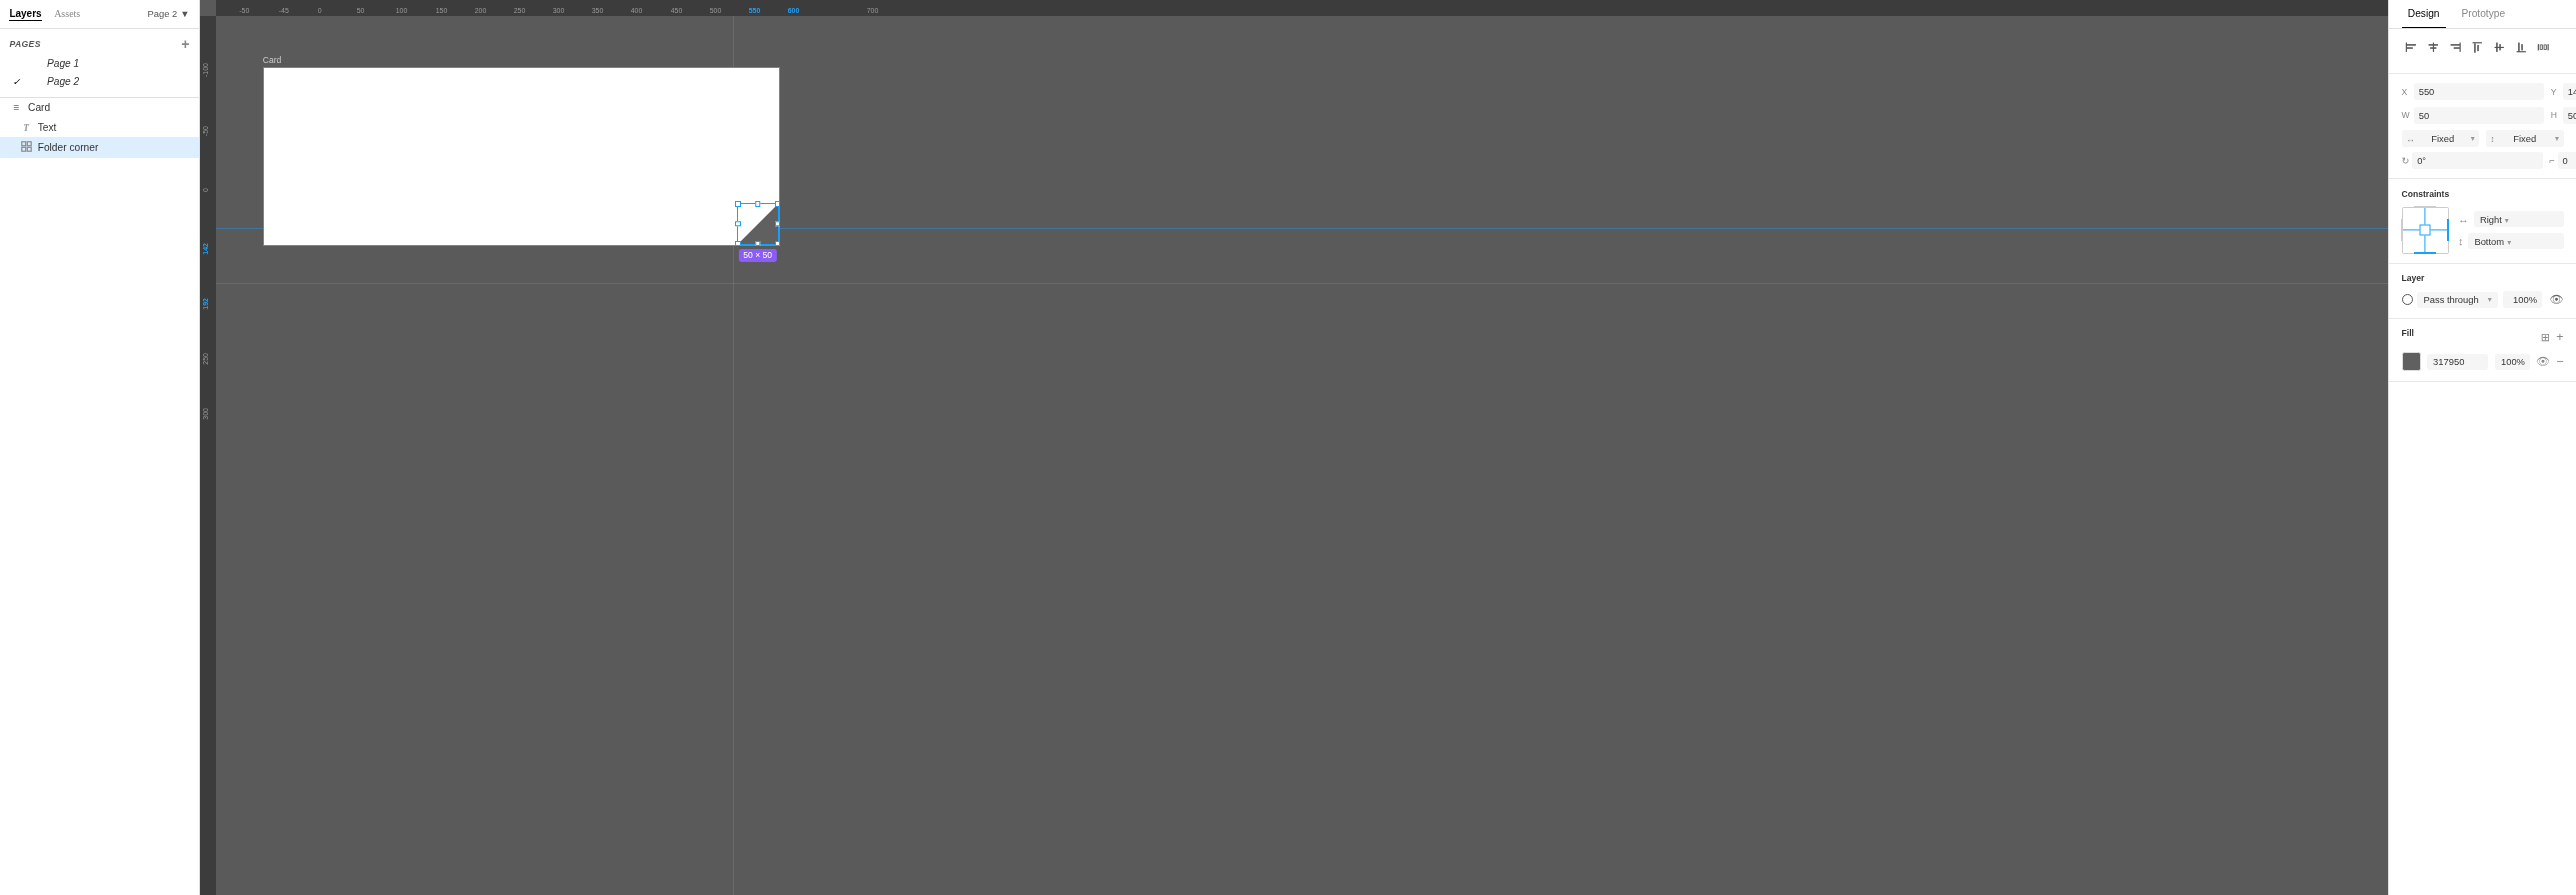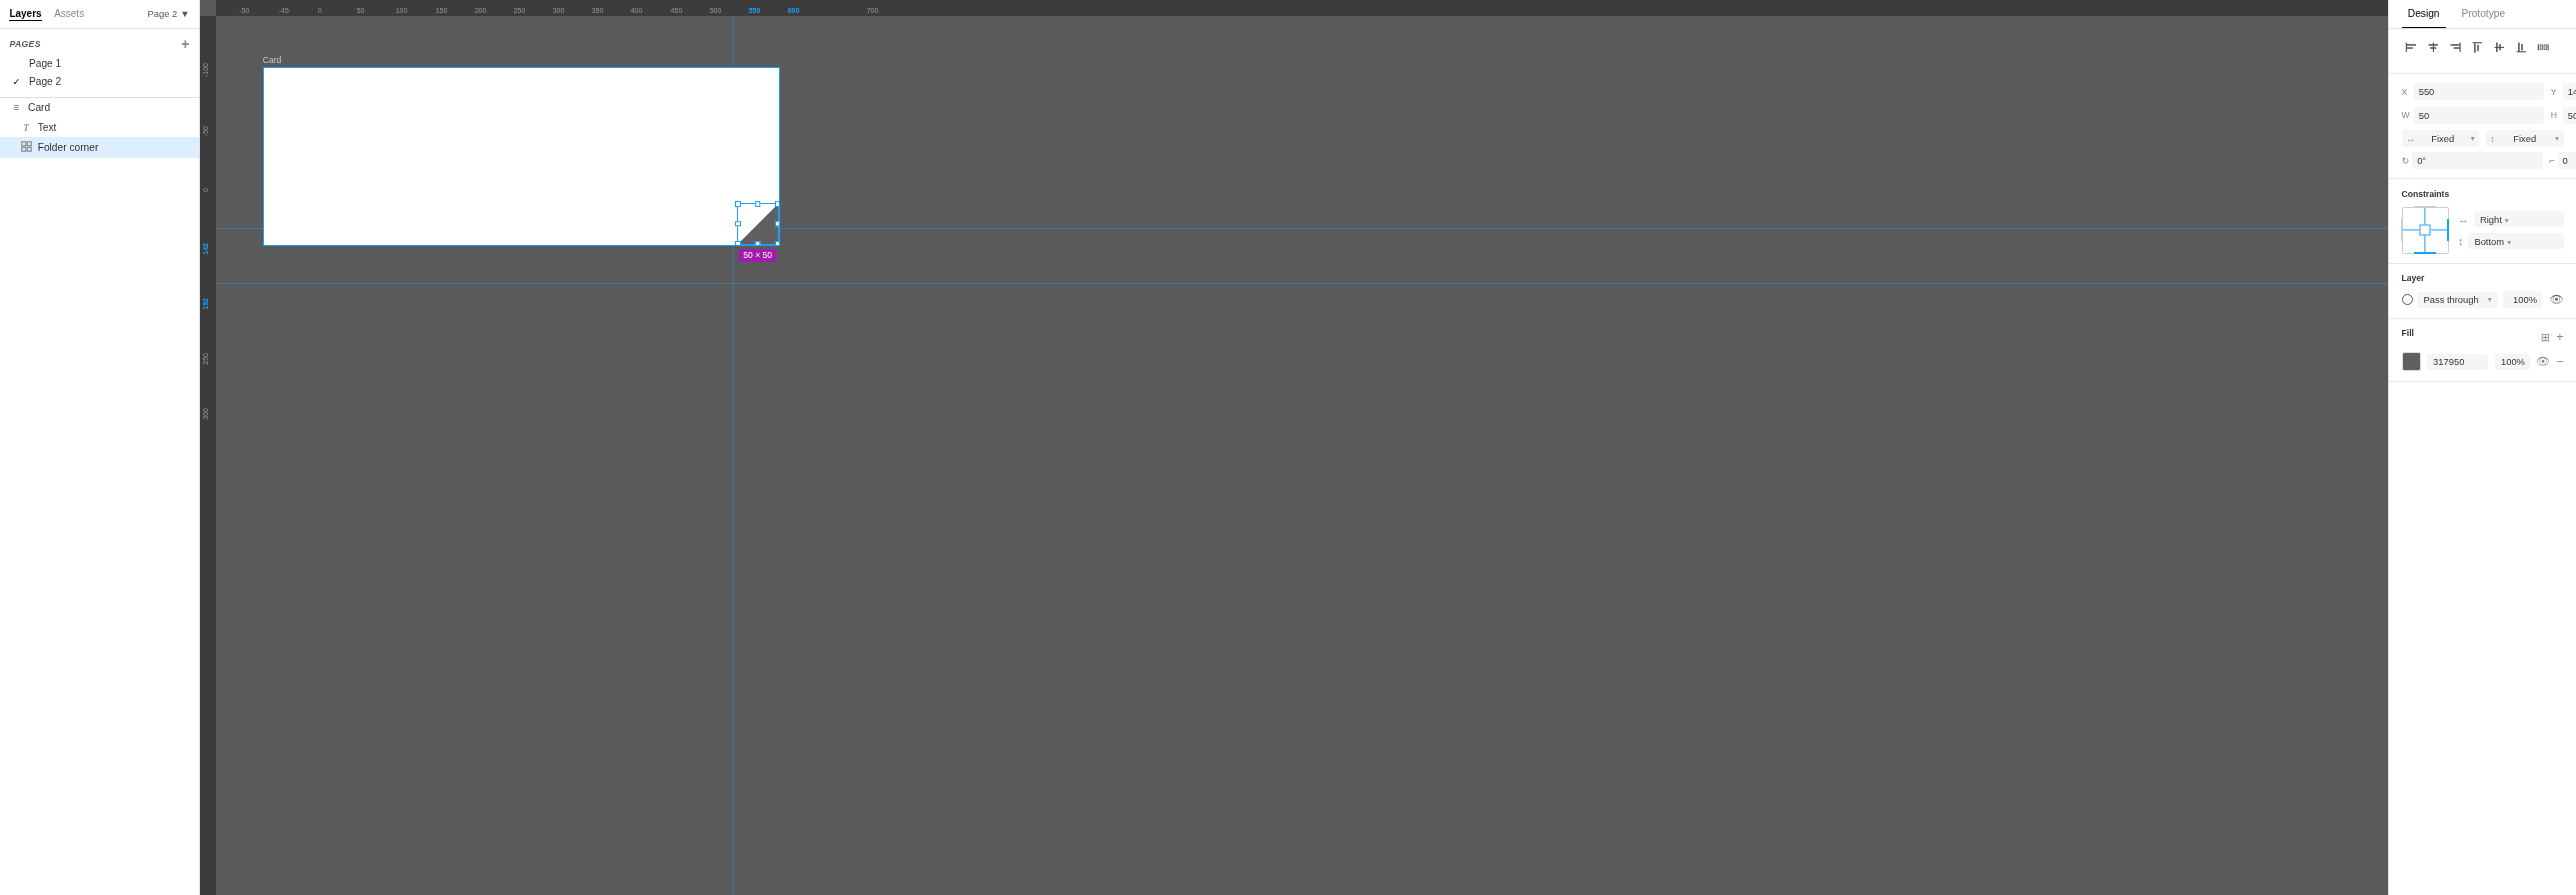--- a/index.html
+++ b/index.html
@@ -28,20 +28,21 @@
       cursor: pointer;
       padding: 1.6px 0;
     }
     .left-panel-header .tab.active {
       color: #000;
       font-weight: 600;
       border-bottom: 1.6px solid #000;
     }
     .left-panel-header .tab.inactive {
       color: #888;
+      font-family: Liberation Serif, serif;
     }
     .left-panel-header .page-indicator {
       margin-left: auto;
       font-size: 9.4px;
       color: #555;
       display: flex;
       align-items: center;
       gap: 3.1px;
     }
 
@@ -70,21 +71,22 @@
       line-height: 1;
     }
     .page-item {
       display: flex;
       align-items: center;
       padding: 3.1px 3.1px;
       border-radius: 3.1px;
       cursor: pointer;
       font-size: 10.2px;
       color: #333;
-      gap: 4px;
+      gap: 22px;
+      font-style: italic;
     }
     .page-item .check { width: 12.5px; font-size: 9.4px; color: #000; }
 
     .layers-section {
       flex: 1;
       overflow-y: auto;
     }
     .layer-item {
       display: flex;
       align-items: center;
@@ -528,21 +530,21 @@
           <div style="position:absolute; top:-2.4px; left:-2.4px; width:5.5px; height:5.5px; background:white; border:1.2px solid #18a0fb;"></div>
           <div style="position:absolute; top:-2.4px; left:50%; transform:translateX(-50%); width:5.5px; height:5.5px; background:white; border:1.2px solid #18a0fb;"></div>
           <div style="position:absolute; top:-2.4px; right:-2.4px; width:5.5px; height:5.5px; background:white; border:1.2px solid #18a0fb;"></div>
           <div style="position:absolute; top:50%; transform:translateY(-50%); left:-2.4px; width:5.5px; height:5.5px; background:white; border:1.2px solid #18a0fb;"></div>
           <div style="position:absolute; top:50%; transform:translateY(-50%); right:-2.4px; width:5.5px; height:5.5px; background:white; border:1.2px solid #18a0fb;"></div>
           <div style="position:absolute; bottom:-2.4px; left:-2.4px; width:5.5px; height:5.5px; background:white; border:1.2px solid #18a0fb;"></div>
           <div style="position:absolute; bottom:-2.4px; left:50%; transform:translateX(-50%); width:5.5px; height:5.5px; background:white; border:1.2px solid #18a0fb;"></div>
           <div style="position:absolute; bottom:-2.4px; right:-2.4px; width:5.5px; height:5.5px; background:white; border:1.2px solid #18a0fb;"></div>
         </div>
         
-        <div style="position:absolute; bottom:-17px; left:50%; transform:translateX(-50%); background:#a21caf; color:white; font-size:8.6px; padding:1.6px 4.7px; border-radius:2.4px; white-space:nowrap;">50 × 50</div>
+        <div style="position:absolute; bottom:-17px; left:50%; transform:translateX(-50%); background:#8b5cf6; color:white; font-size:8.6px; padding:1.6px 4.7px; border-radius:2.4px; white-space:nowrap;">50 × 50</div>
       </div>
     </div>
   </div>
 </div>
 
 <div class="right-panel">
 
   <div class="right-panel-tabs">
     <div class="right-tab active">Design</div>
     <div class="right-tab">Prototype</div>

